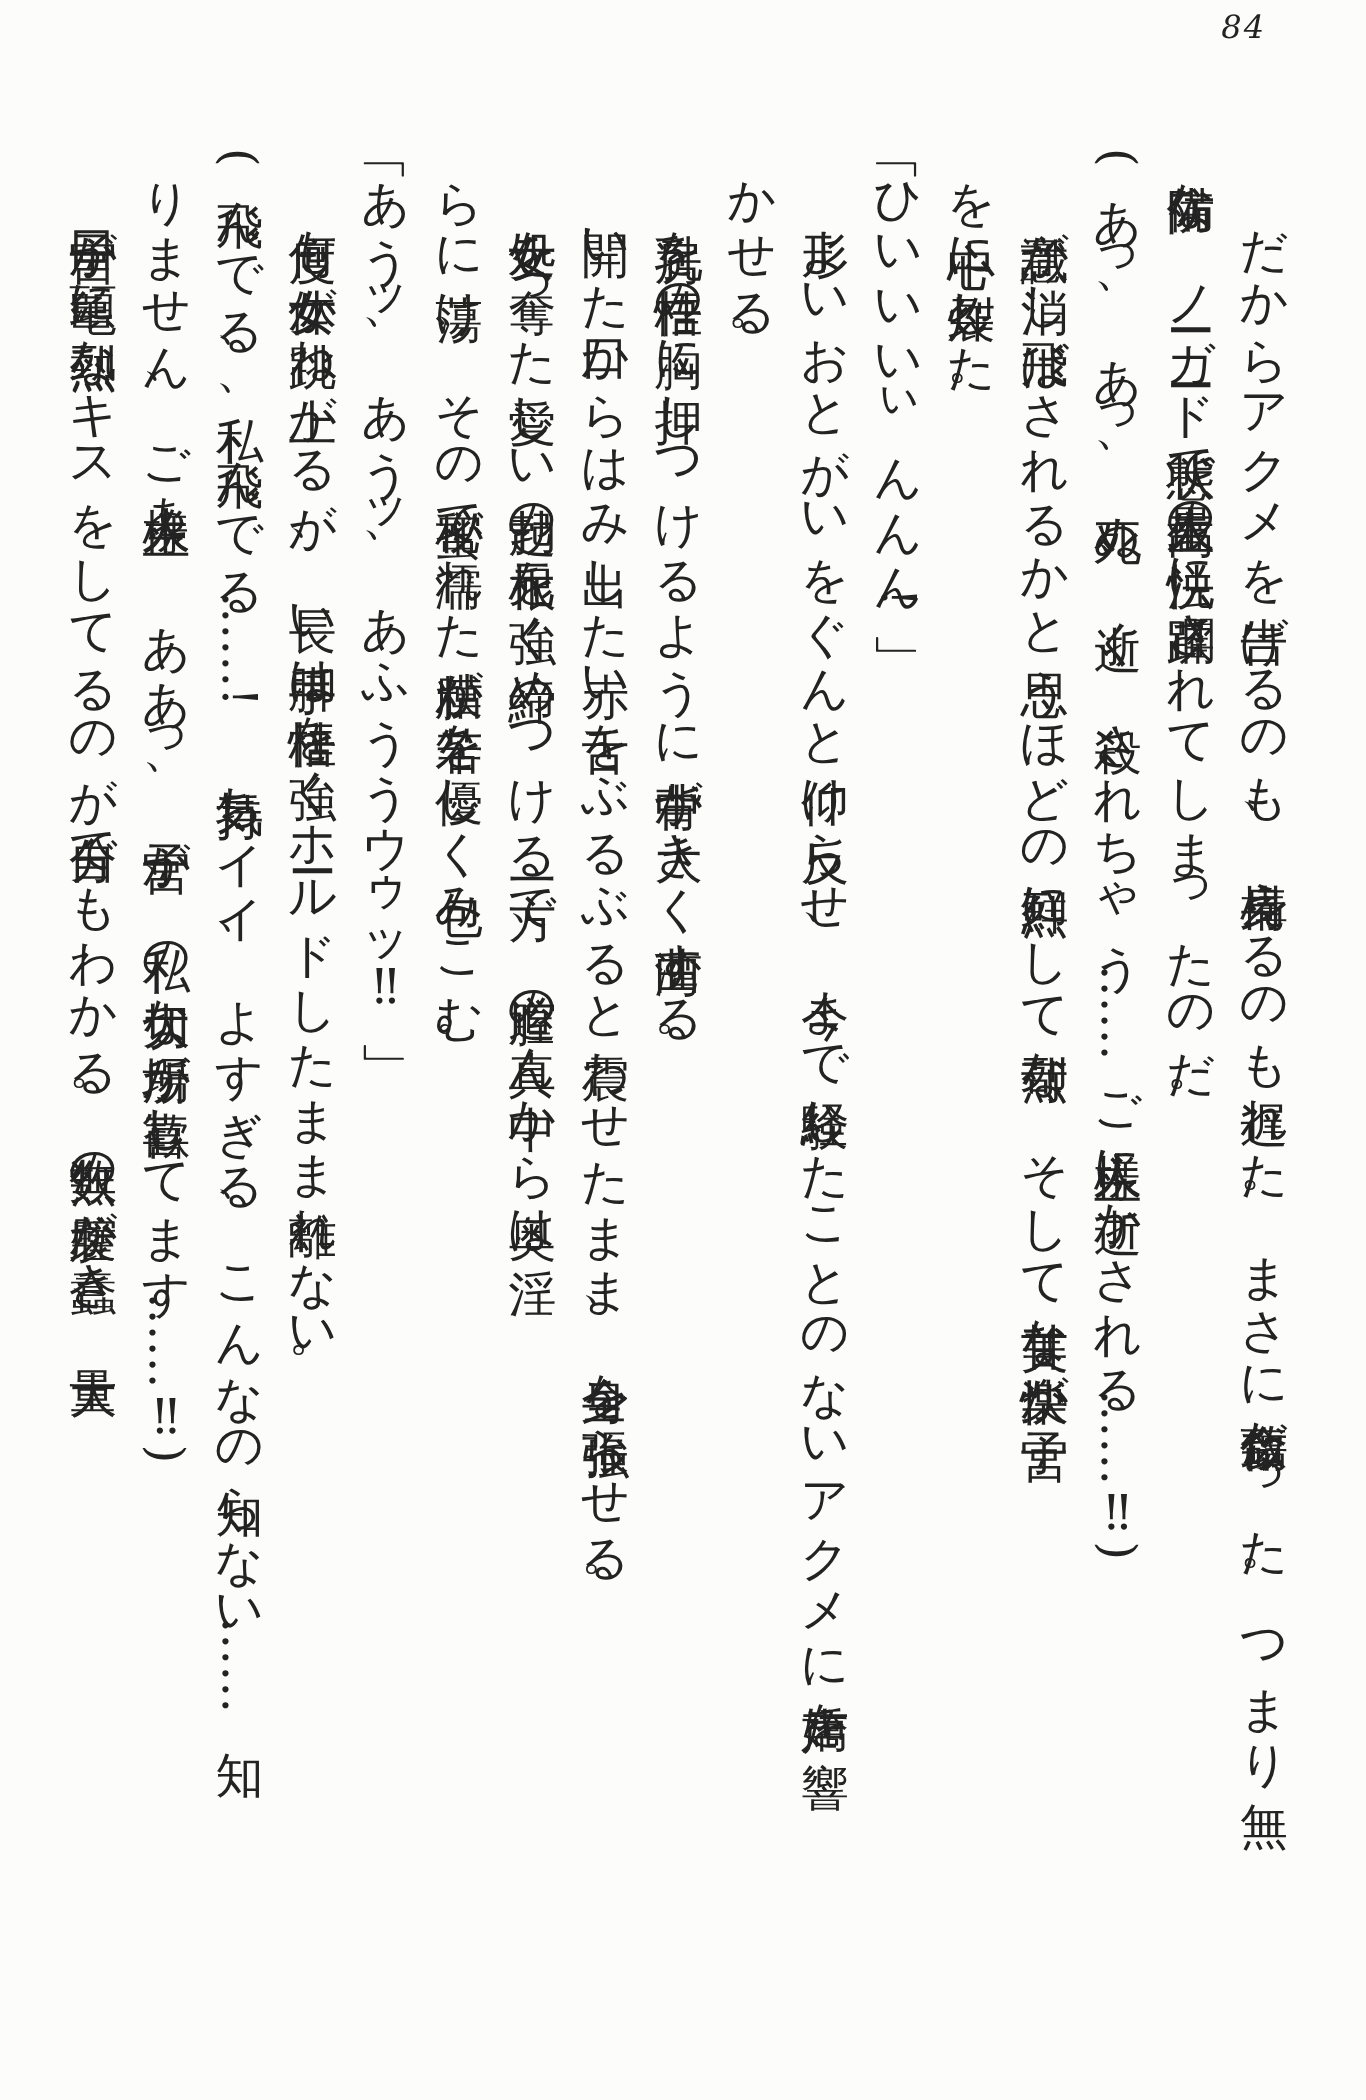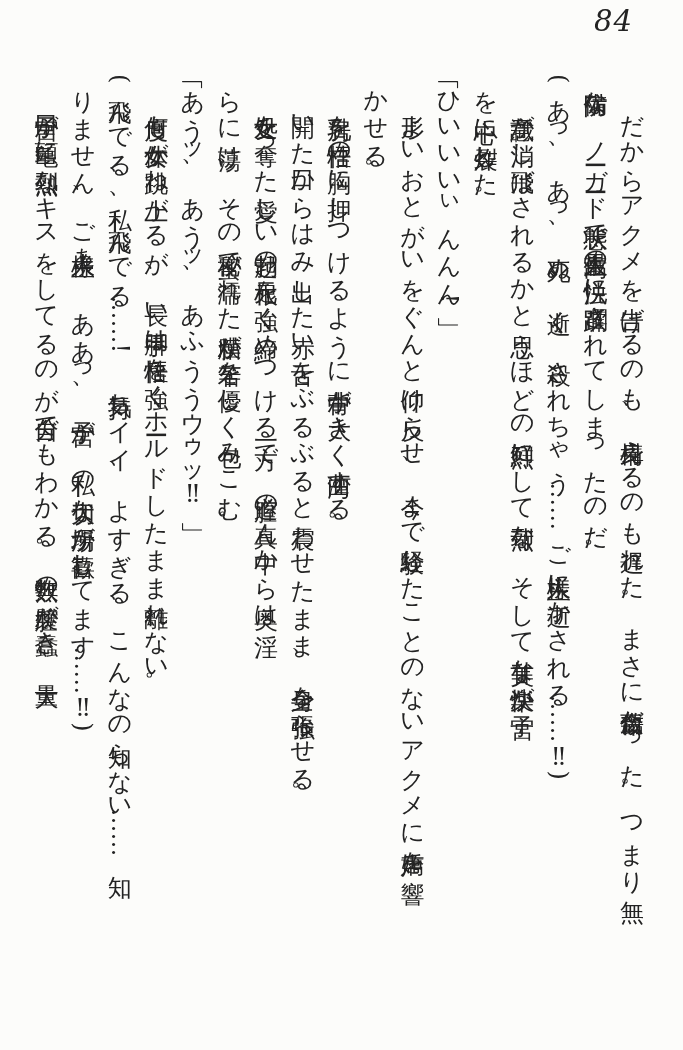--- a/index.html
+++ b/index.html
@@ -11,21 +11,21 @@
     width: 683px;
     height: 1050px;
     background: var(--paper, #fcfcfa);
     overflow: hidden;
     font-family: "DejaVu Serif", "Liberation Serif", serif;
   }
   .page-number {
     position: absolute;
     top: 4px;
     right: 50px;
-    font-size: 29px;
+    font-size: 16px;
     font-style: italic;
     color: var(--ink, #232323);
     letter-spacing: 1px;
   }
   .text-block {
     position: absolute;
     top: 74px;
     right: 33px;
     height: 928px;
     writing-mode: vertical-rl;

